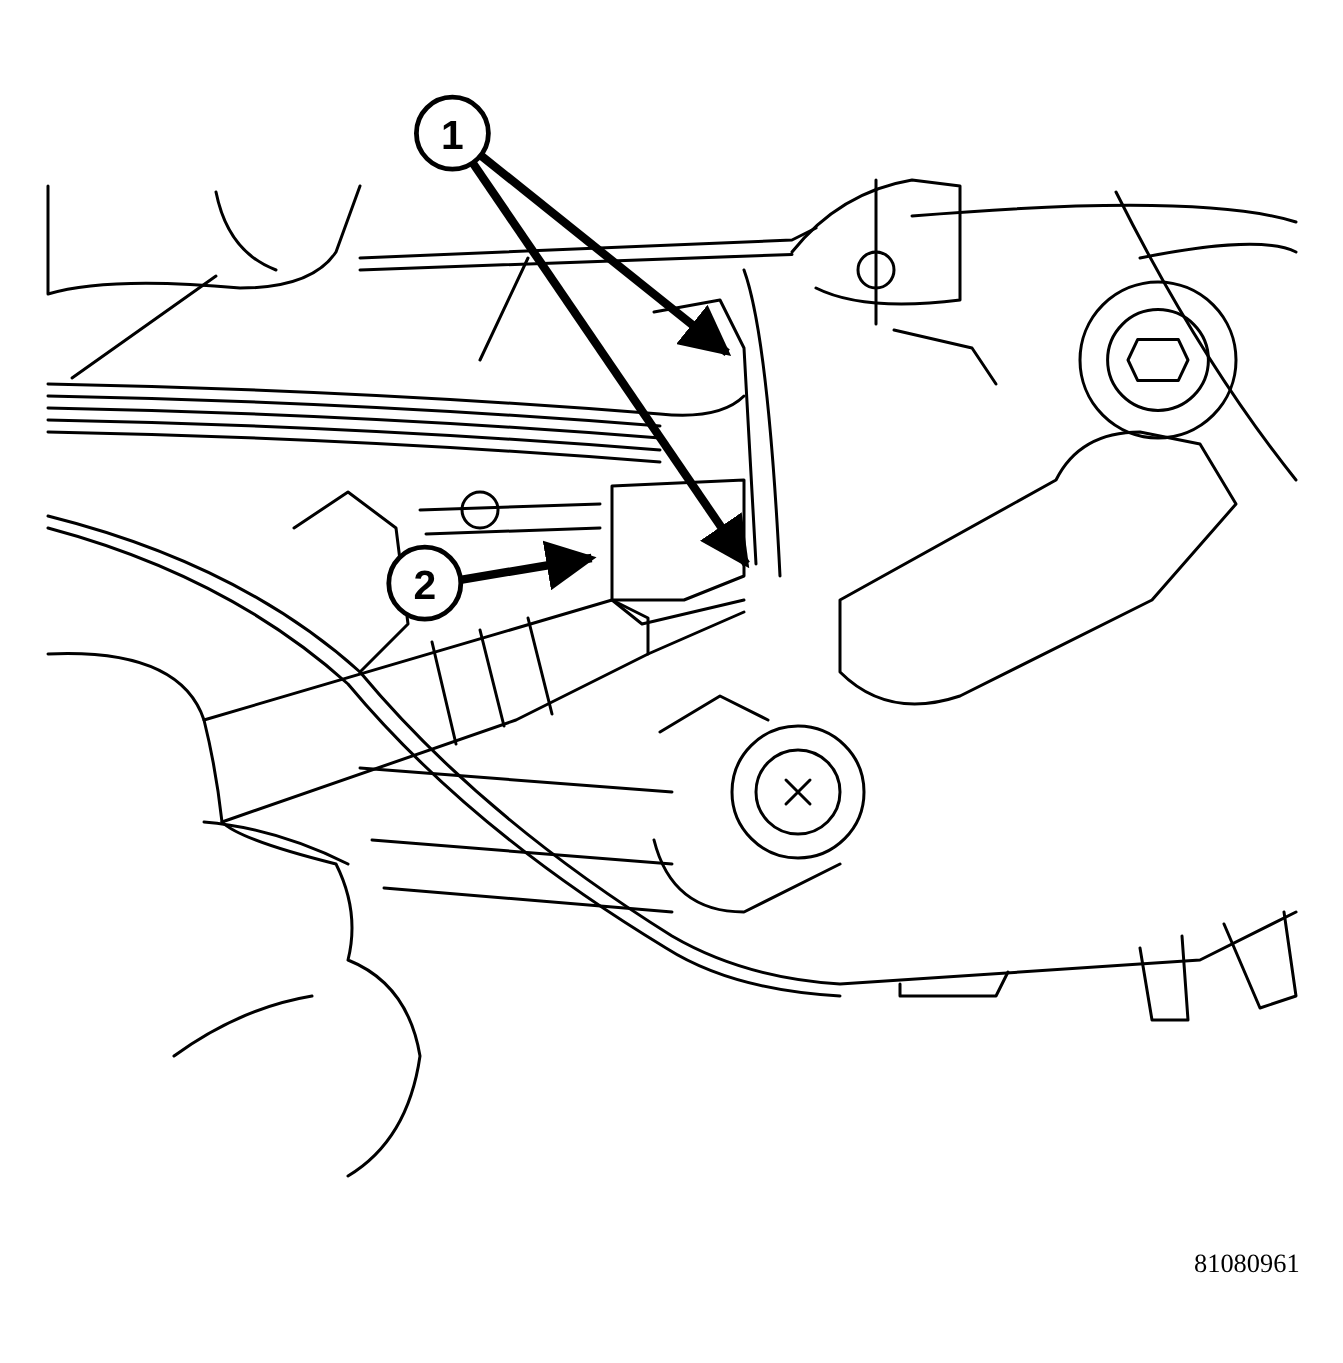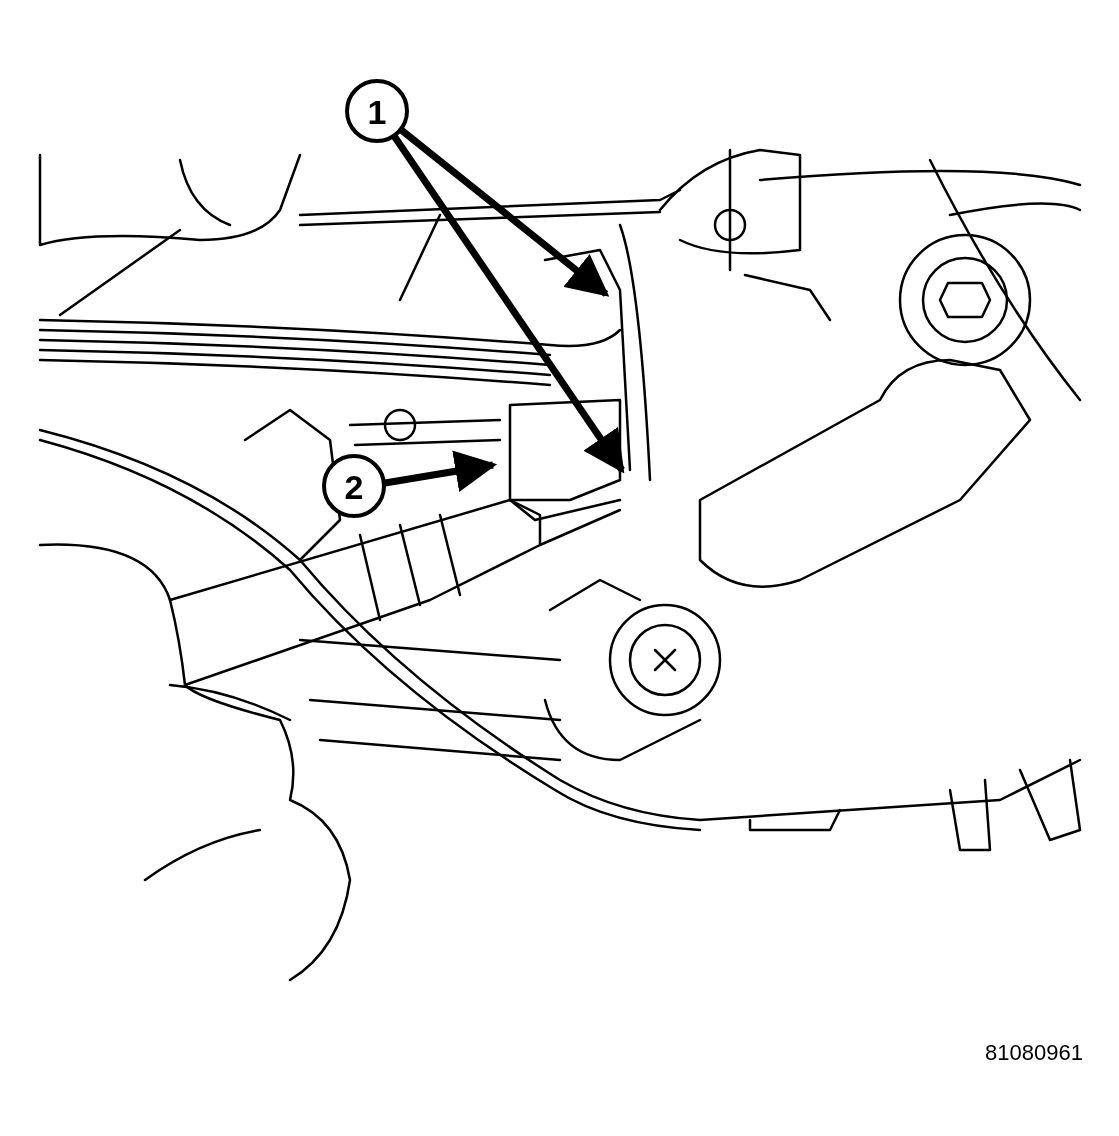--- a/index.html
+++ b/index.html
@@ -1,19 +1,19 @@
 <!DOCTYPE html>
 <html><head>
 <meta charset="utf-8">
 <style>
   html, body { margin:0; padding:0; background:#ffffff; }
   body { width:1119px; height:1136px; position:relative; overflow:hidden; font-family:"Liberation Sans", sans-serif; }
   #diagram { position:absolute; left:0; top:0; width:1119px; height:1136px; }
   .callout-label { font-family:"Liberation Sans", sans-serif; font-weight:bold; font-size:34px; }
-  .figure-id { position:absolute; right:36px; top:1040px; font-size:22px; color:#000; font-family:Liberation Sans, sans-serif; }
+  .figure-id { position:absolute; right:36px; top:1040px; font-size:22px; color:#000; font-family:Liberation Serif, serif; }
 </style>
 </head>
 <body>
 
 <svg id="diagram" viewBox="0 0 1119 1136" xmlns="http://www.w3.org/2000/svg">
   <defs>
     <marker id="arrow" viewBox="0 0 10 10" refX="9" refY="5" markerWidth="6" markerHeight="6" orient="auto">
       <path d="M0,0 L10,5 L0,10 z" fill="#000"></path>
     </marker>
   </defs>

